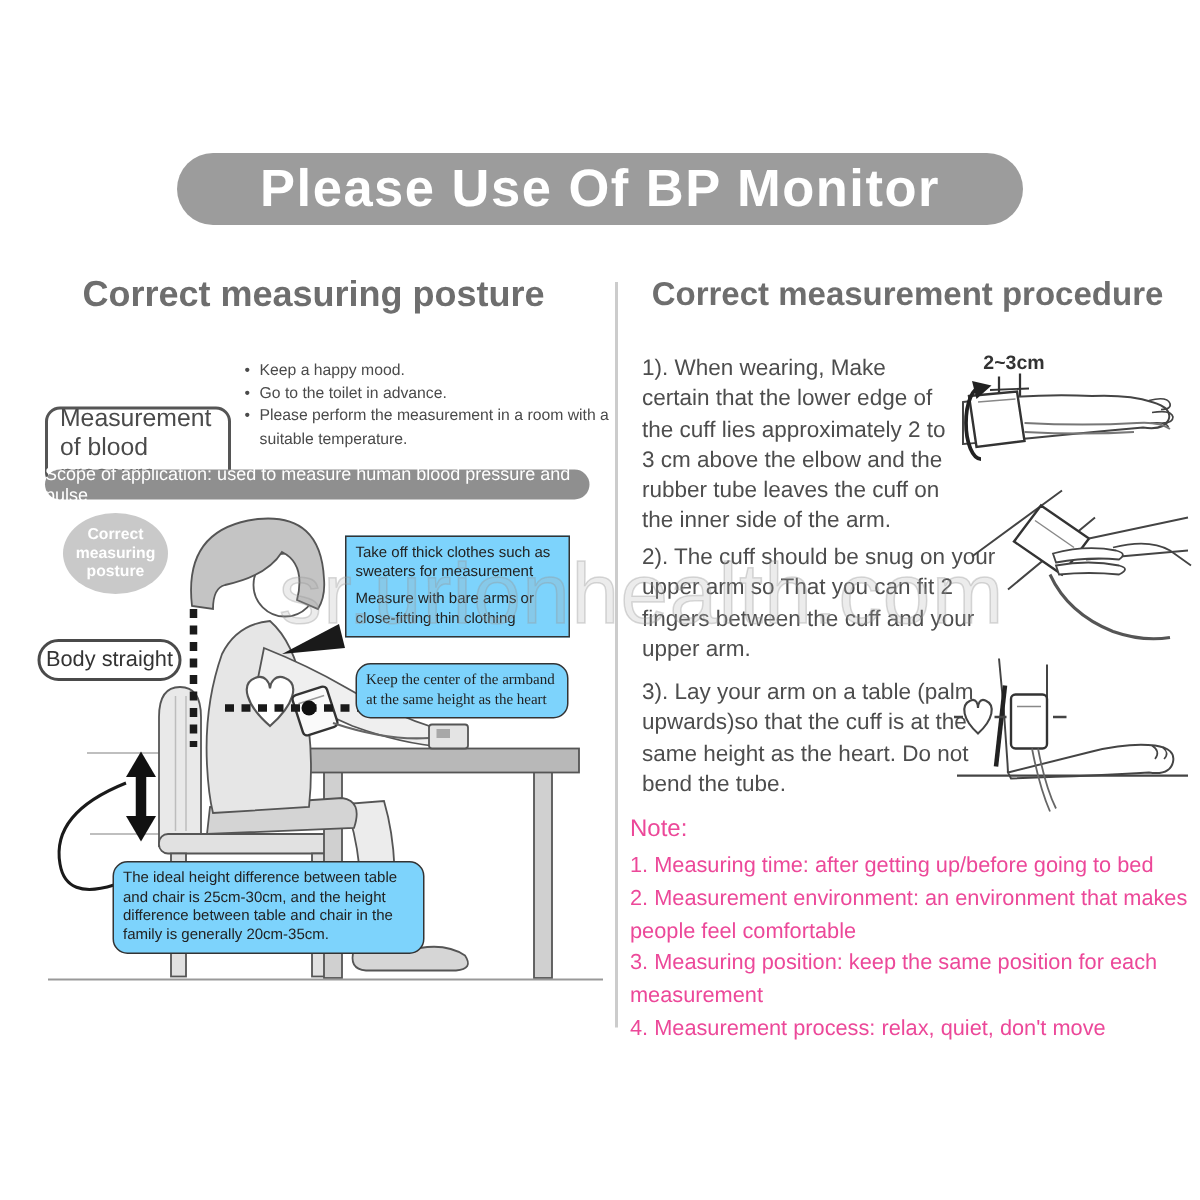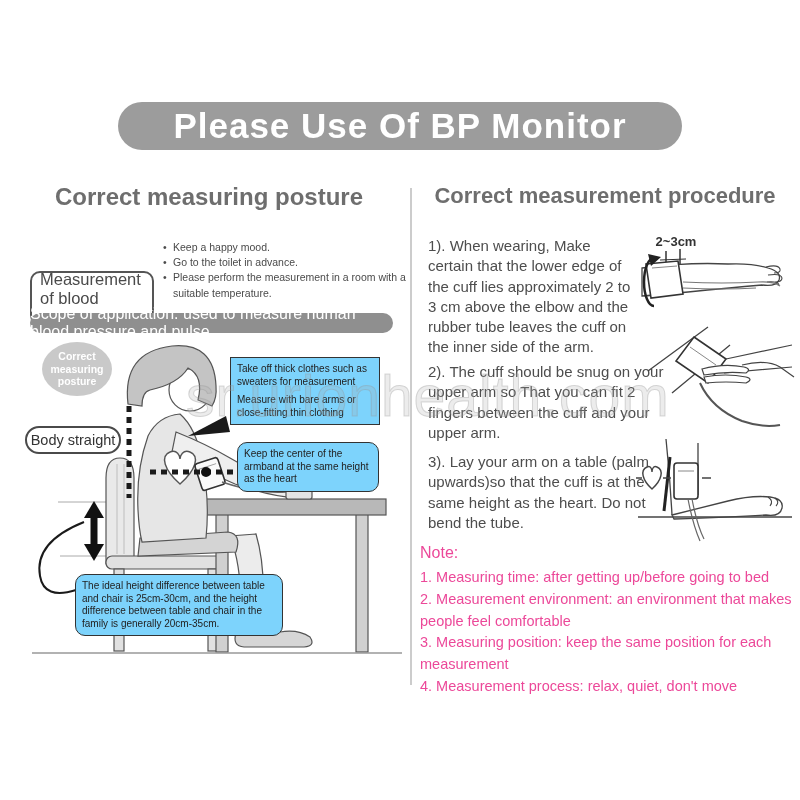--- a/index.html
+++ b/index.html
@@ -24,39 +24,39 @@
   .meas-box{position:absolute;left:30px;top:243px;width:124px;height:54px;
     border:2px solid #555;border-radius:10px;display:flex;align-items:center;
     padding:4px 8px;font-size:16.5px;color:#4a4a4a;line-height:1.15;margin-top:28px;}
 
   .tips{position:absolute;left:163px;top:240px;width:252px;list-style:none;
     font-size:10.5px;color:#4a4a4a;line-height:1.45;}
   .tips li{padding-left:10px;position:relative;}
   .tips li::before{content:"•";position:absolute;left:0;top:0;}
 
   .scope-pill{position:absolute;left:30px;top:313px;width:363px;height:20px;
-    background:var(--scope-bg);border-radius:11px;color:#fff;font-size:16px;
+    background:var(--scope-bg);border-radius:11px;color:#fff;font-size:12px;
     display:flex;align-items:center;justify-content:center;}
 
   .badge{position:absolute;left:42px;top:342px;width:70px;height:54px;background:var(--badge-bg);
     border-radius:50%;color:#fff;font-size:10.5px;font-weight:bold;line-height:1.2;
     display:flex;align-items:center;justify-content:center;text-align:center;padding:4px;}
 
   .body-straight{position:absolute;left:25px;top:426px;width:96px;height:28px;
     border:2px solid #4a4a4a;border-radius:14px;background:#fff;
     display:flex;align-items:center;justify-content:center;font-size:14.5px;color:#333;}
 
   .main-art{position:absolute;left:30px;top:340px;}
 
   .note-box{position:absolute;background:#7dd3fc;border:1.3px solid #333;
     font-size:10px;color:#222;line-height:1.25;padding:5px 6px;}
   .note-box.sq{left:230px;top:357px;width:150px;}
   .note-box.sq p + p{margin-top:6px;}
   .note-box.rd{border-radius:10px;border-width:1.5px;}
-  .note-box.armband{left:237px;top:442px;width:142px;}
+  .note-box.armband{left:237px;top:442px;width:142px;font-family:Liberation Serif, serif;}
   .note-box.tablechair{left:75px;top:574px;width:208px;}
 
   .step{position:absolute;font-size:15px;color:#4d4d4d;line-height:1.35;}
   .step.s1{left:428px;top:236px;width:210px;}
   .step.s2{left:428px;top:362px;width:240px;}
   .step.s3{left:428px;top:452px;width:252px;}
   .fig{position:absolute;}
   .fig.f1{left:628px;top:230px;}
   .fig.f2{left:646px;top:325px;}
   .fig.f3{left:636px;top:437px;}

